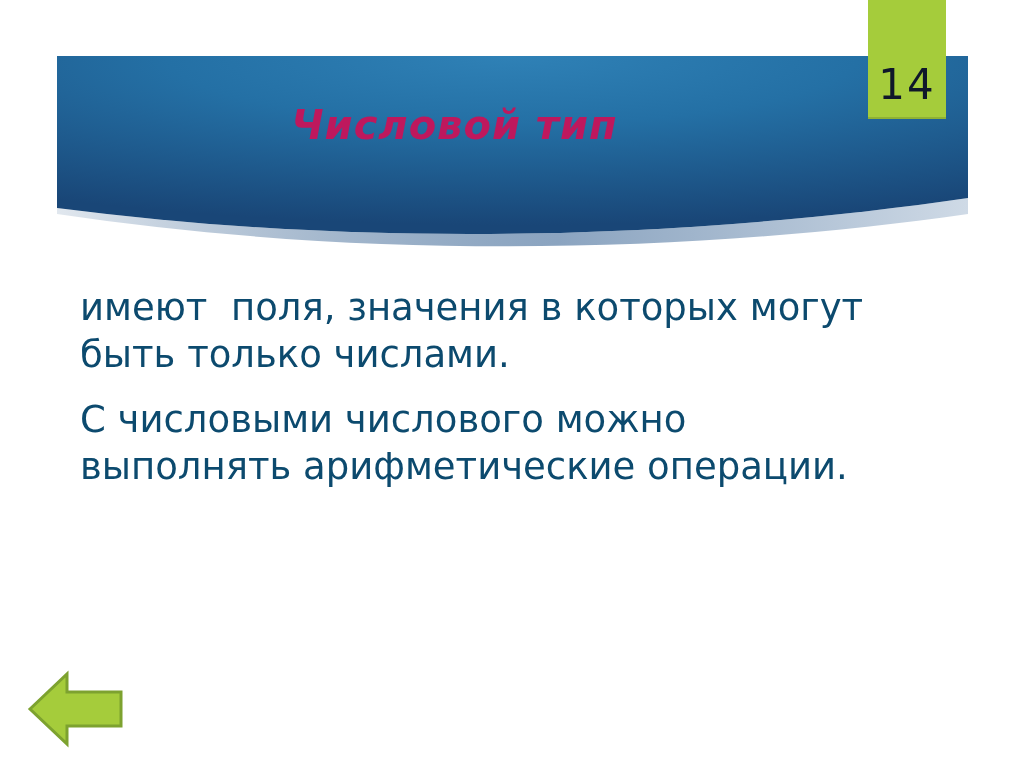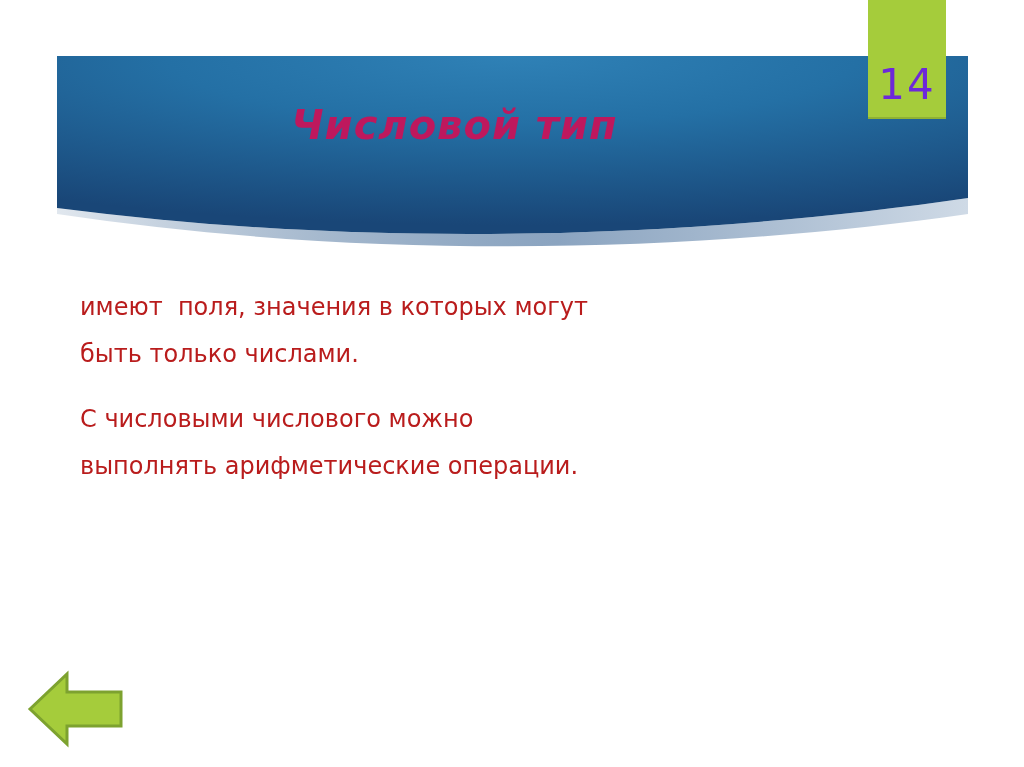--- a/index.html
+++ b/index.html
@@ -14,43 +14,43 @@
   .banner-svg{position:absolute;left:0;top:0;display:block;}
   .slide-number{
     position:absolute;
     left:868px;top:0;
     width:78px;height:119px;
     background:#a5cc3b;
     border-bottom:2px solid #8fb134;
     display:flex;align-items:flex-end;justify-content:center;
     box-sizing:border-box;
     padding-bottom:8px;
-    color:#6d28d9;
+    color:#0f172a;
     font-size:42px;
     font-weight:400;
     letter-spacing:2px;
   }
   .slide-title{
     position:absolute;
     left:57px;top:102px;
     width:795px;
     text-align:center;
     color:#be185d;
     font-size:40px;
     font-weight:bold;
     font-style:italic;
     letter-spacing:1px;
     white-space:nowrap;
   }
   .body-text{
     position:absolute;
     left:80px;top:284px;
     width:840px;
-    color:#b91c1c;
-    font-size:24px;
+    color:#0c4a6e;
+    font-size:37px;
     line-height:47px;
   }
   .body-text p{
     margin:0 0 18px 0;
     white-space:pre-wrap;
   }
   .body-text b{font-weight:bold;}
   .back-arrow-svg{
     position:absolute;
     left:26px;top:670px;

